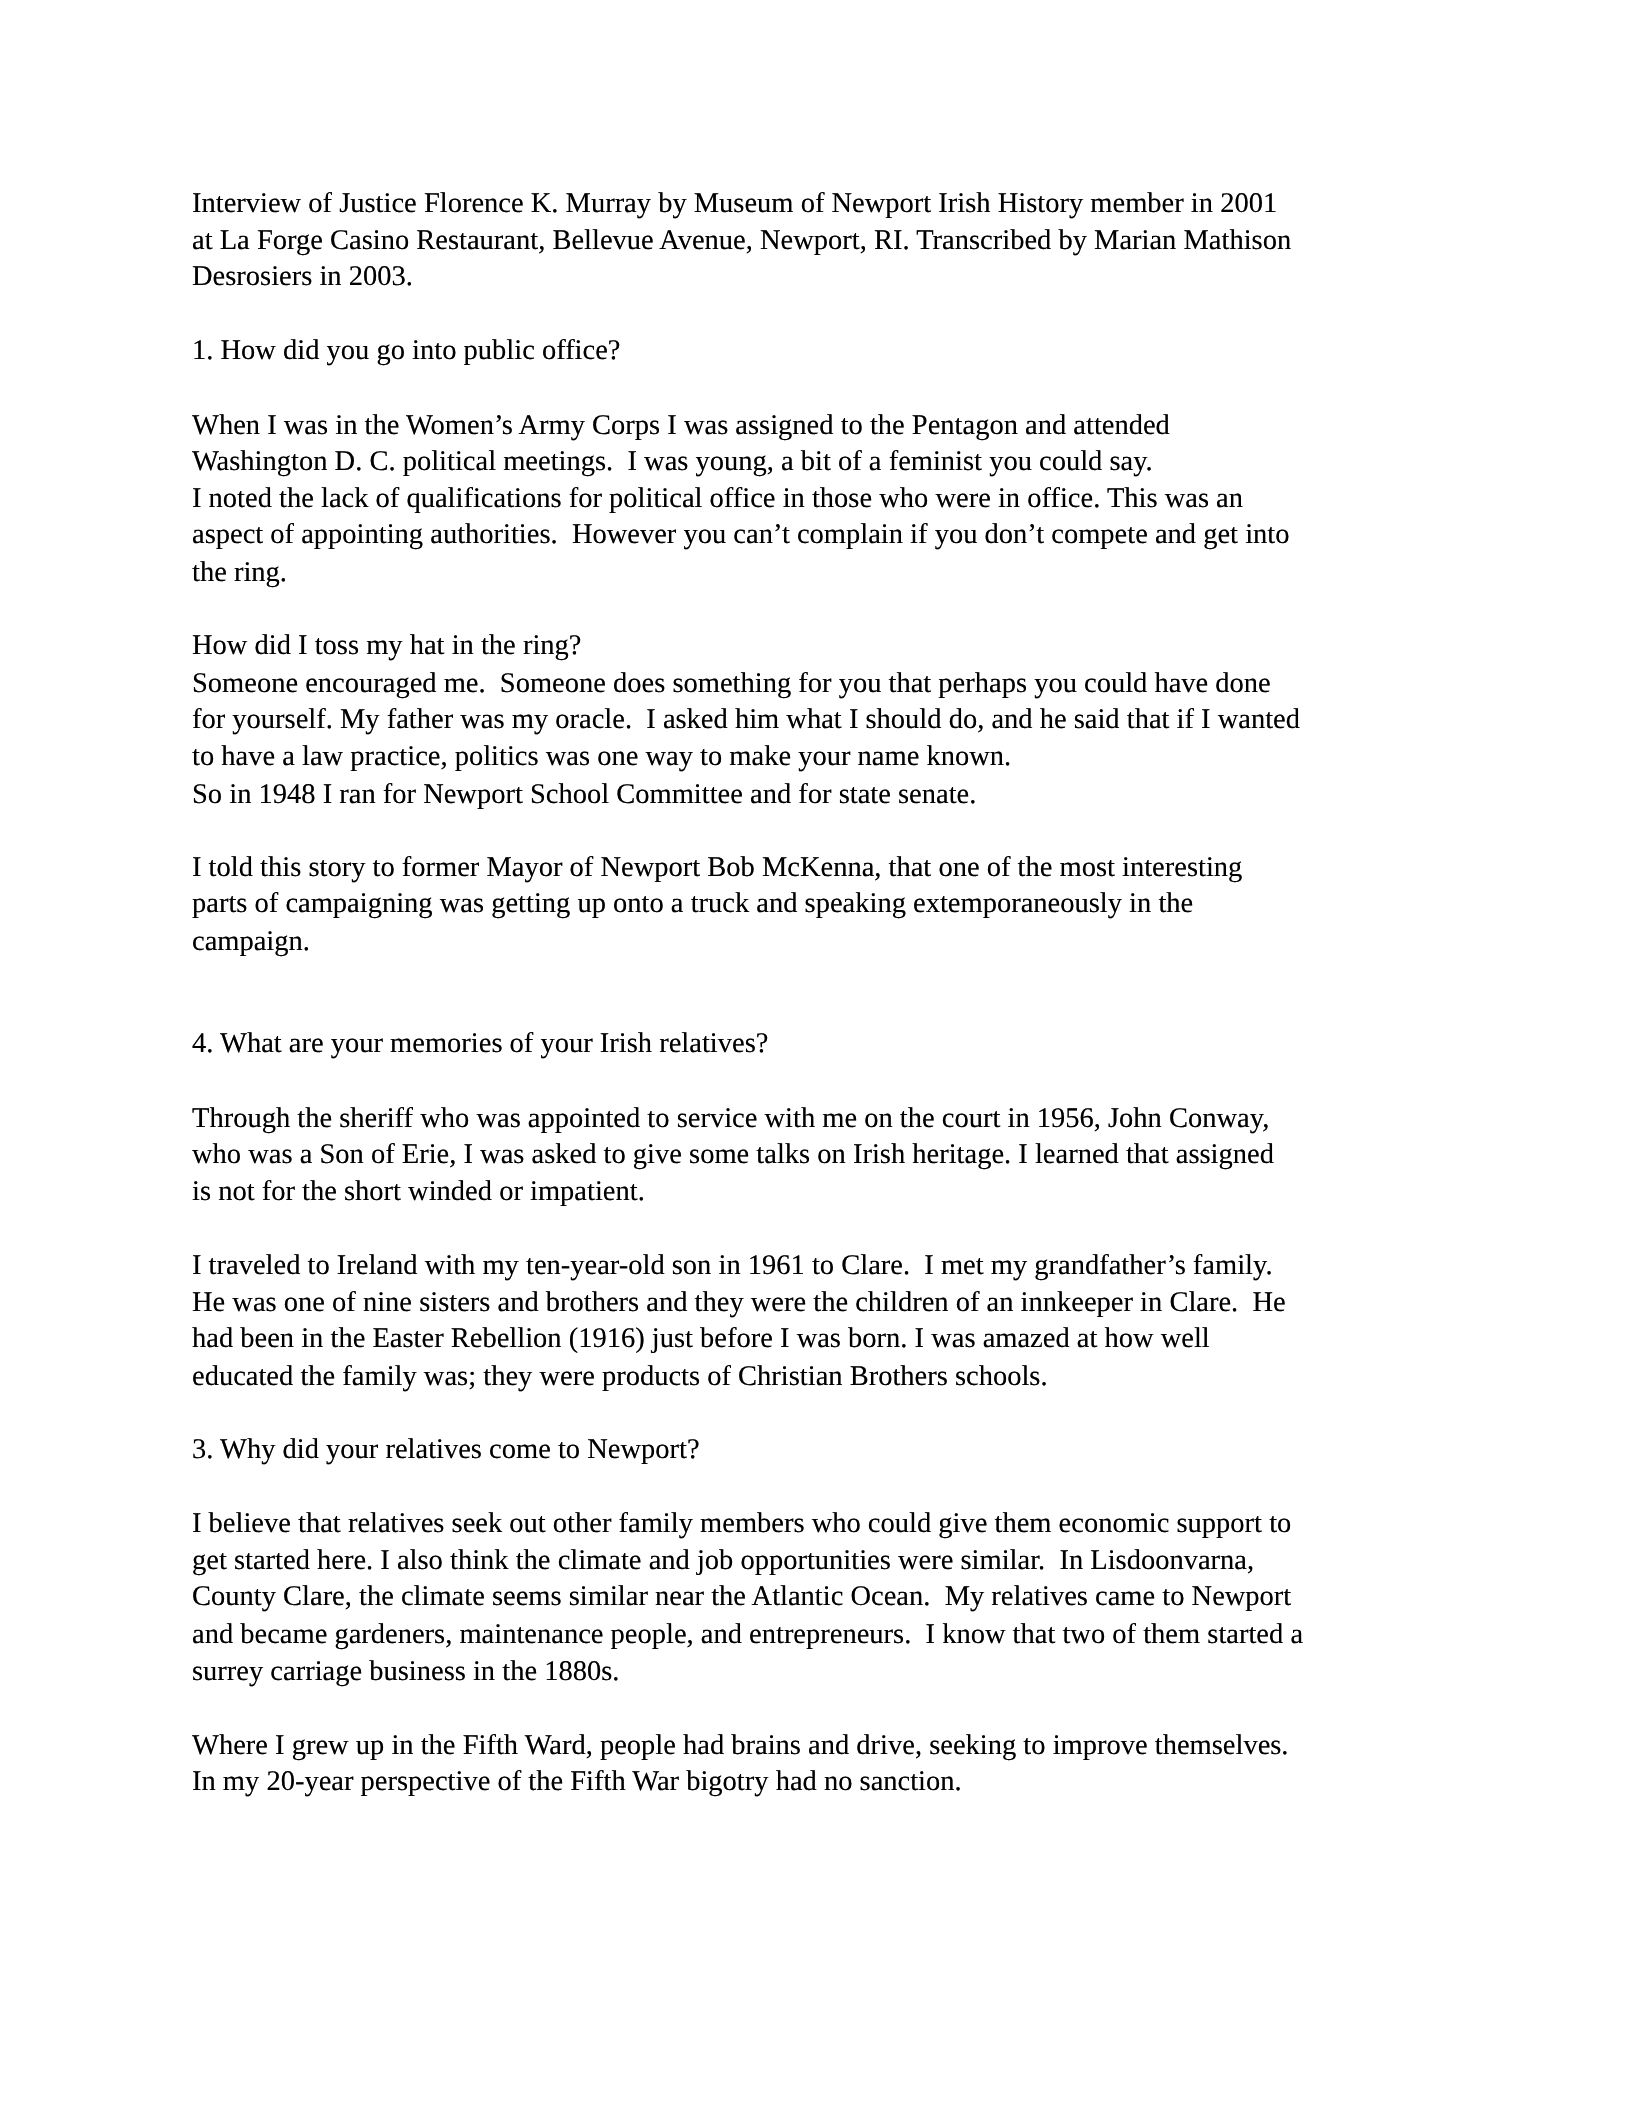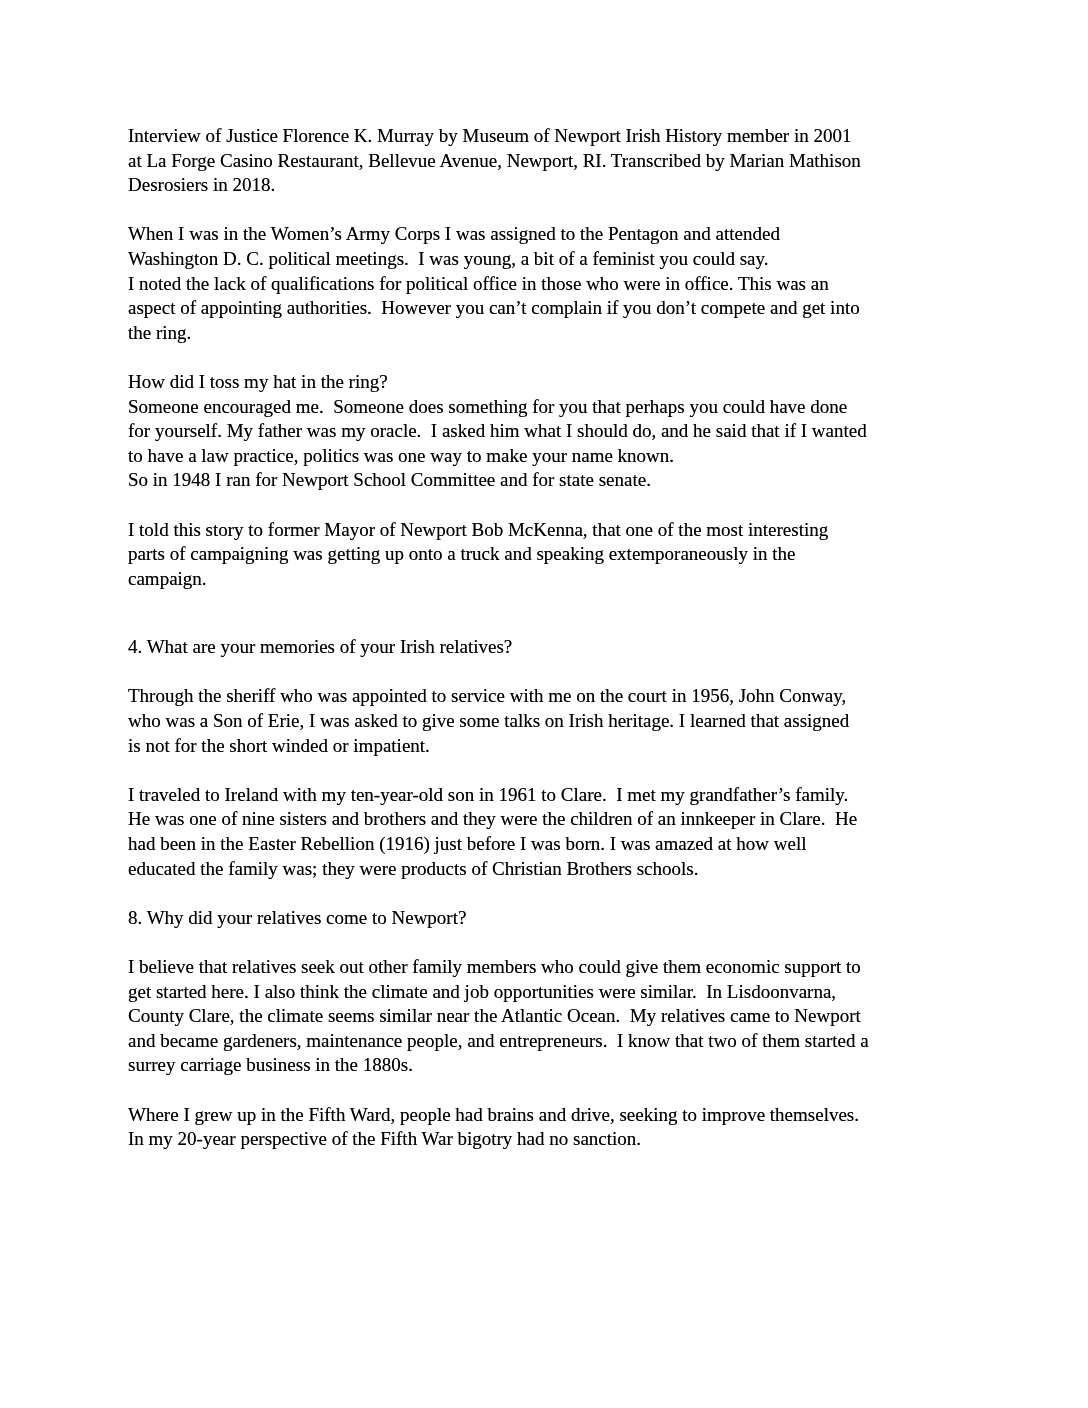--- a/index.html
+++ b/index.html
@@ -37,21 +37,22 @@
     margin-bottom: 44px;       
   }
 </style>
 </head>
 <body>
 
 <div class="page">
   <div class="doc" id="doc-body">
       <div class="paragraph">Interview of Justice Florence K. Murray by Museum of Newport Irish History member in 2001
 at La Forge Casino Restaurant, Bellevue Avenue, Newport, RI. Transcribed by Marian Mathison
-Desrosiers in 2018.</div>
+Desrosiers in 2003.</div>
+      <div class="paragraph">1. How did you go into public office?</div>
       <div class="paragraph">When I was in the Women’s Army Corps I was assigned to the Pentagon and attended
 Washington D. C. political meetings.  I was young, a bit of a feminist you could say.
 I noted the lack of qualifications for political office in those who were in office. This was an
 aspect of appointing authorities.  However you can’t complain if you don’t compete and get into
 the ring.</div>
       <div class="paragraph">How did I toss my hat in the ring?
 Someone encouraged me.  Someone does something for you that perhaps you could have done
 for yourself. My father was my oracle.  I asked him what I should do, and he said that if I wanted
 to have a law practice, politics was one way to make your name known.
 So in 1948 I ran for Newport School Committee and for state senate.</div>
@@ -59,21 +60,21 @@
 parts of campaigning was getting up onto a truck and speaking extemporaneously in the
 campaign.</div>
       <div class="paragraph">4. What are your memories of your Irish relatives?</div>
       <div class="paragraph">Through the sheriff who was appointed to service with me on the court in 1956, John Conway,
 who was a Son of Erie, I was asked to give some talks on Irish heritage. I learned that assigned
 is not for the short winded or impatient.</div>
       <div class="paragraph">I traveled to Ireland with my ten-year-old son in 1961 to Clare.  I met my grandfather’s family.
 He was one of nine sisters and brothers and they were the children of an innkeeper in Clare.  He
 had been in the Easter Rebellion (1916) just before I was born. I was amazed at how well
 educated the family was; they were products of Christian Brothers schools.</div>
-      <div class="paragraph">8. Why did your relatives come to Newport?</div>
+      <div class="paragraph">3. Why did your relatives come to Newport?</div>
       <div class="paragraph">I believe that relatives seek out other family members who could give them economic support to
 get started here. I also think the climate and job opportunities were similar.  In Lisdoonvarna,
 County Clare, the climate seems similar near the Atlantic Ocean.  My relatives came to Newport
 and became gardeners, maintenance people, and entrepreneurs.  I know that two of them started a
 surrey carriage business in the 1880s.</div>
       <div class="paragraph">Where I grew up in the Fifth Ward, people had brains and drive, seeking to improve themselves.
 In my 20-year perspective of the Fifth War bigotry had no sanction.</div>
     </div>
 </div>
 

